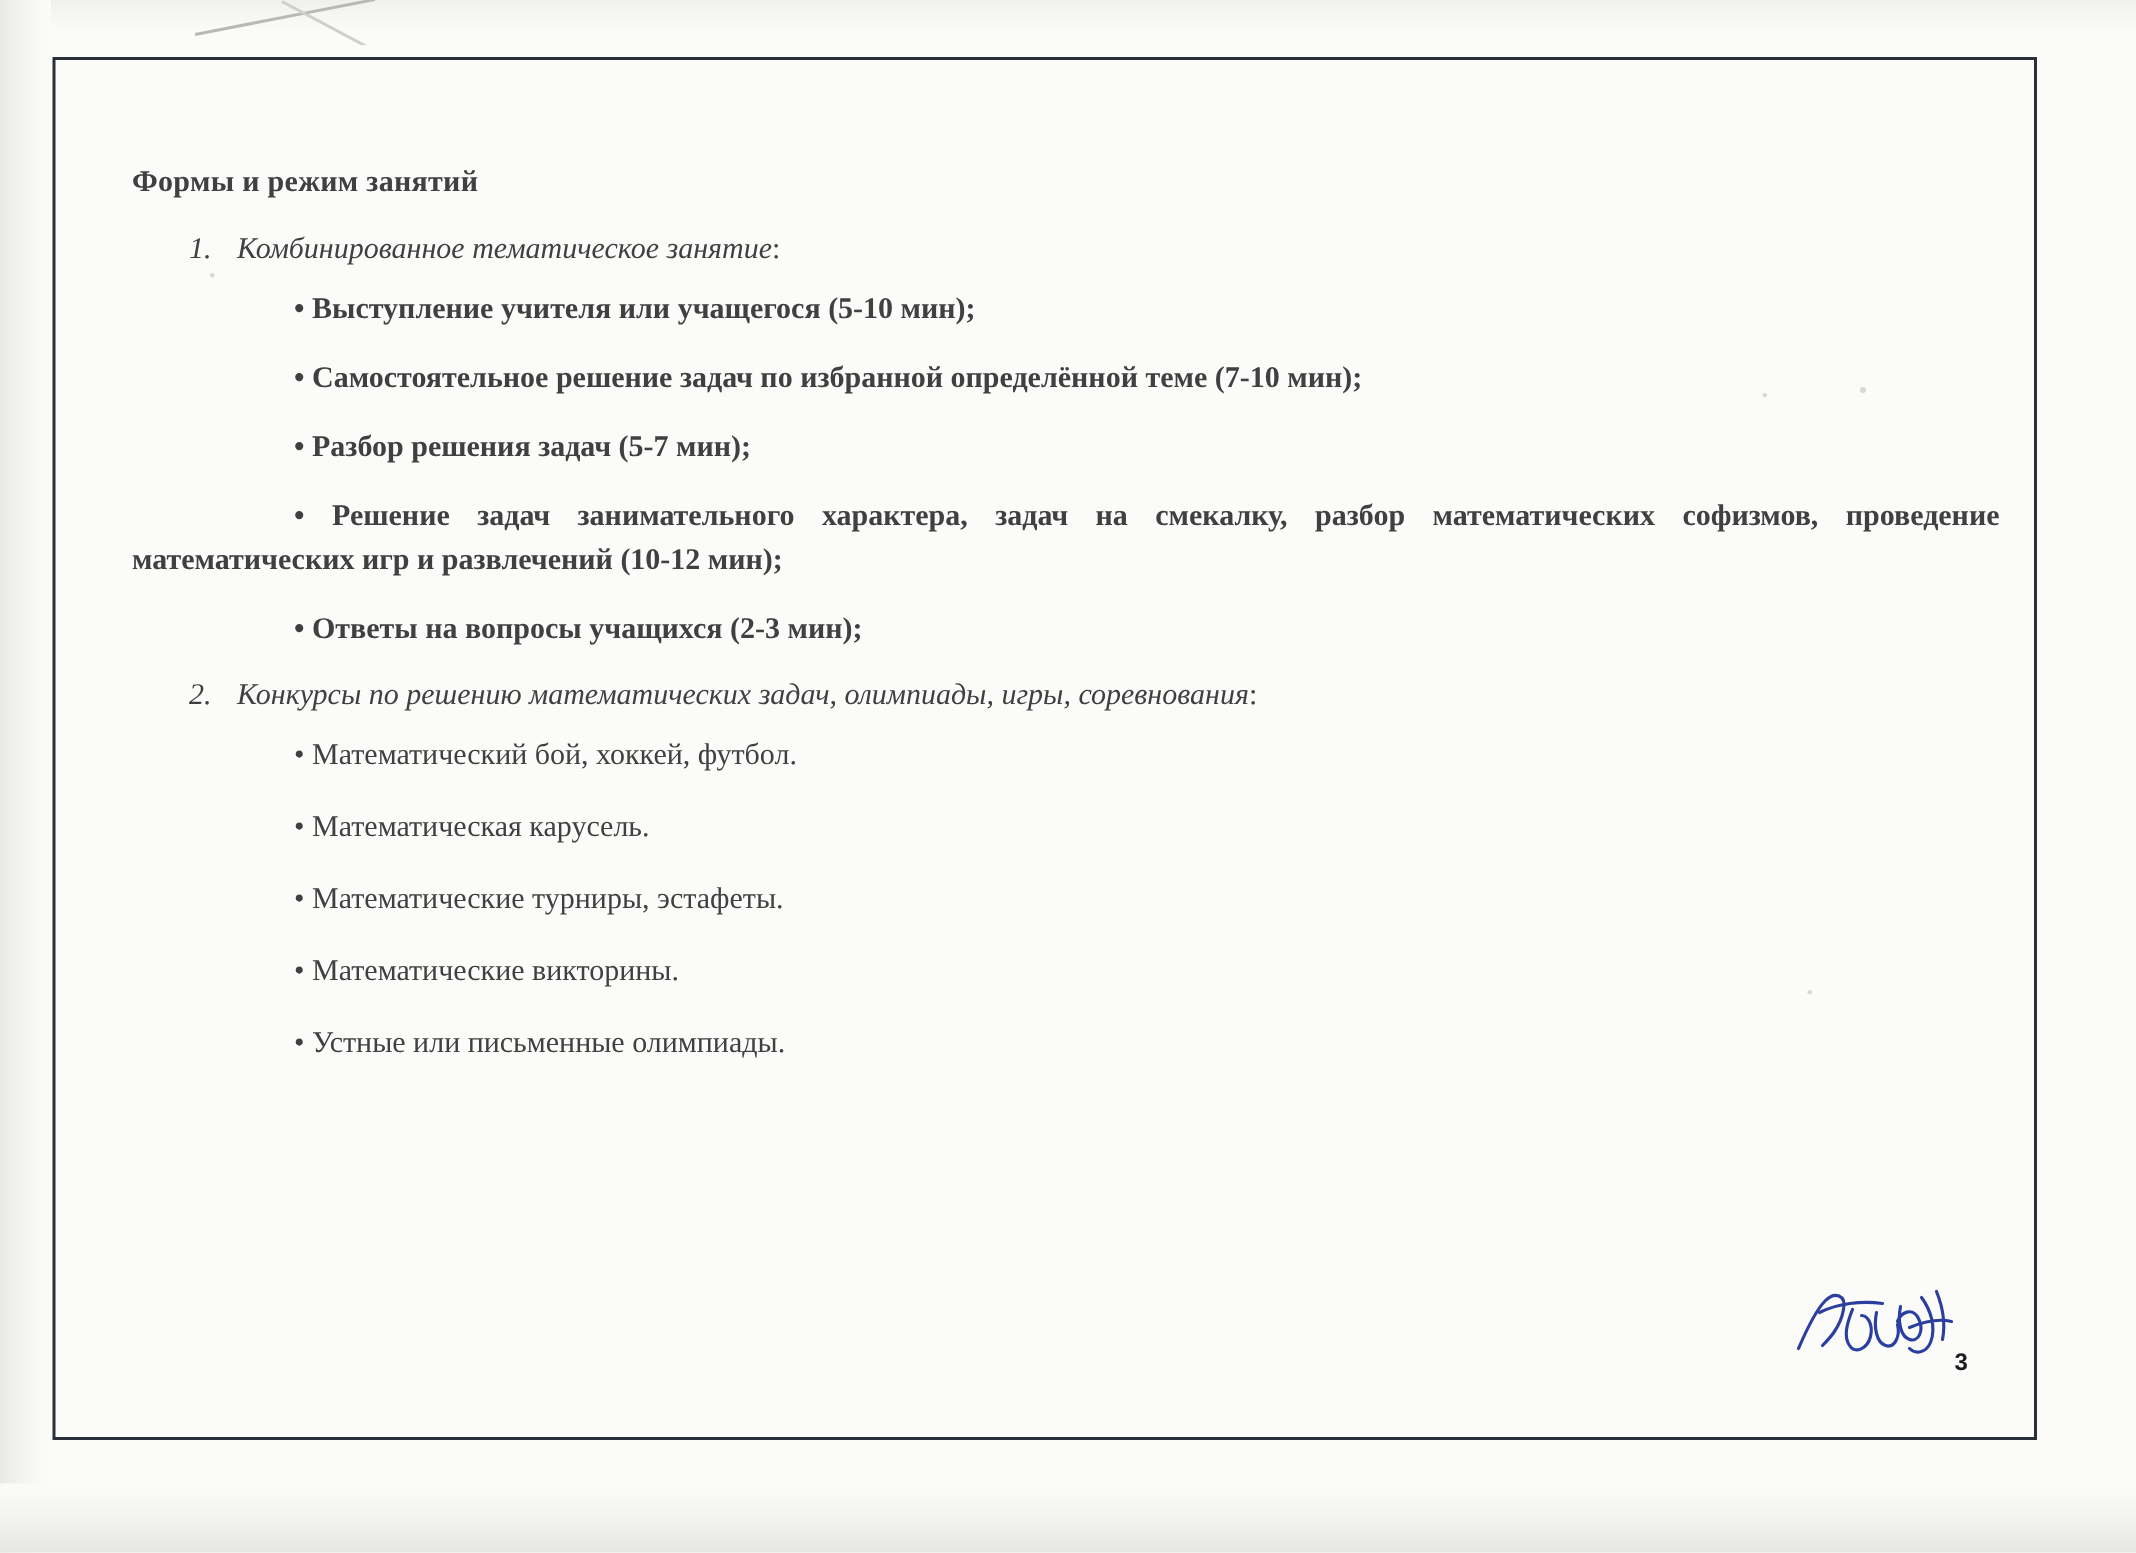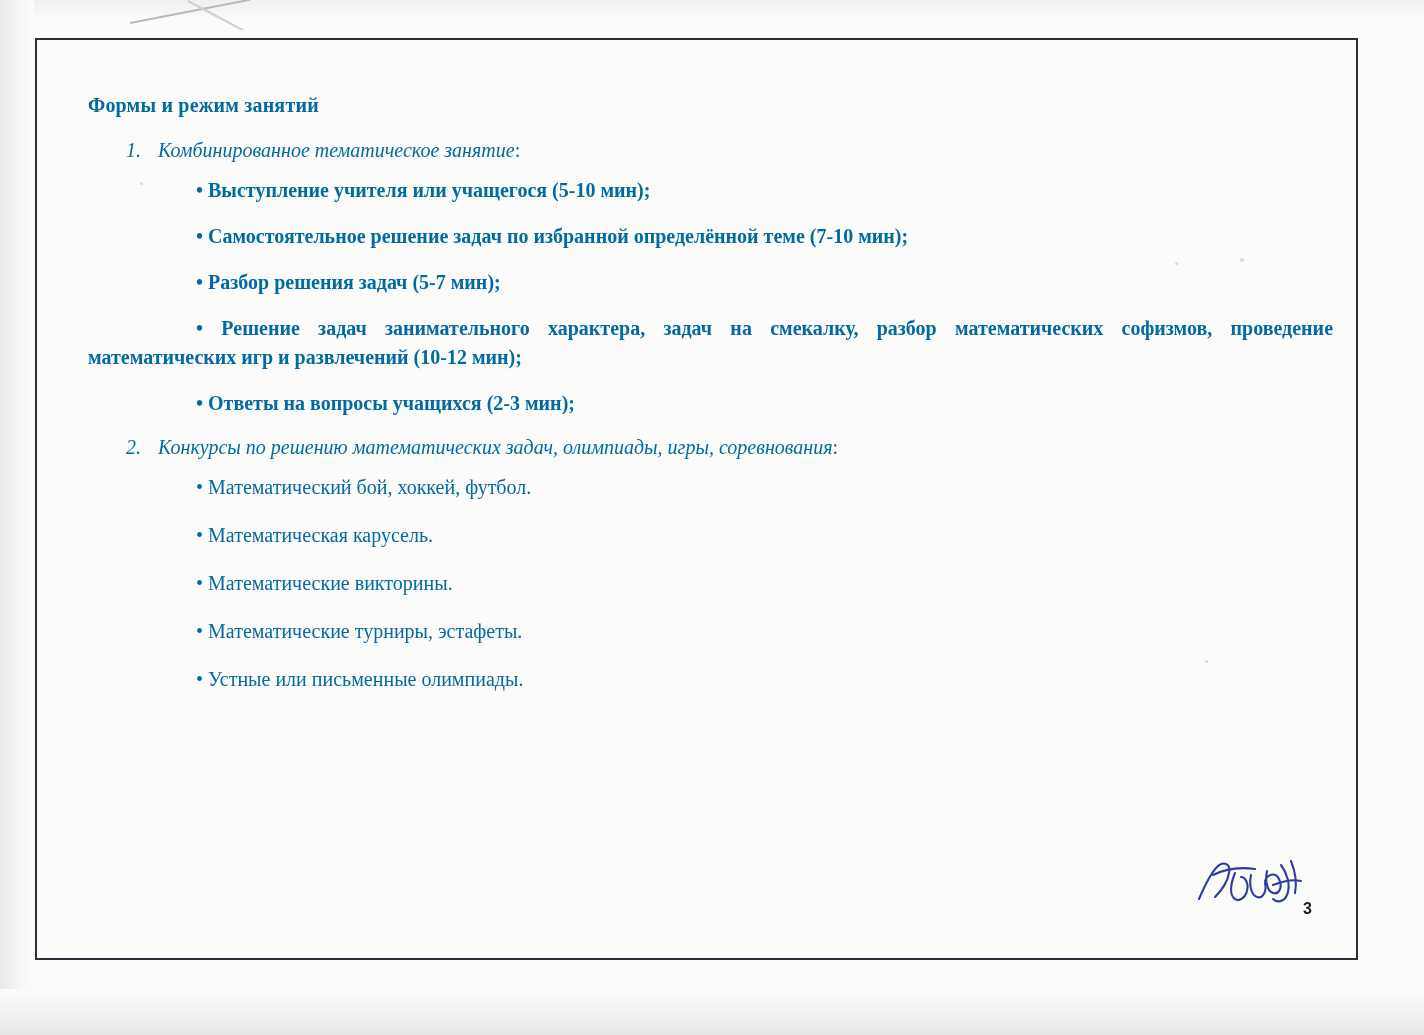--- a/index.html
+++ b/index.html
@@ -99,23 +99,23 @@
     height: 2px;
     background: #cfcfcd;
     transform: rotate(28deg);
     transform-origin: left center;
   }
 
   
   #content {
     position: absolute;
     left: 88px;
-    top: 94px;
+    top: 110px;
     width: 1245px;
-    color: #0369a1;
+    color: #404040;
   }
 
   .doc-heading {
     font-weight: bold;
     font-size: 20px;
     letter-spacing: 0.2px;
     margin: 0 0 22px 0;
   }
   .num-line {
     display: flex;
@@ -244,24 +244,24 @@
     </div>
 
     <ul class="bullets list2">
       <li class="bullet-item">
         <span class="b-indent"></span><span>•</span>&nbsp;<span>Математический бой, хоккей, футбол.</span>
       </li>
       <li class="bullet-item">
         <span class="b-indent"></span><span>•</span>&nbsp;<span>Математическая карусель.</span>
       </li>
       <li class="bullet-item">
+        <span class="b-indent"></span><span>•</span>&nbsp;<span>Математические турниры, эстафеты.</span>
+      </li>
+      <li class="bullet-item">
         <span class="b-indent"></span><span>•</span>&nbsp;<span>Математические викторины.</span>
-      </li>
-      <li class="bullet-item">
-        <span class="b-indent"></span><span>•</span>&nbsp;<span>Математические турниры, эстафеты.</span>
       </li>
       <li class="bullet-item">
         <span class="b-indent"></span><span>•</span>&nbsp;<span>Устные или письменные олимпиады.</span>
       </li>
     </ul>
 
   </div>
 
   <div id="signature">
     <svg width="120" height="60" viewBox="0 0 120 60" xmlns="http://www.w3.org/2000/svg">

